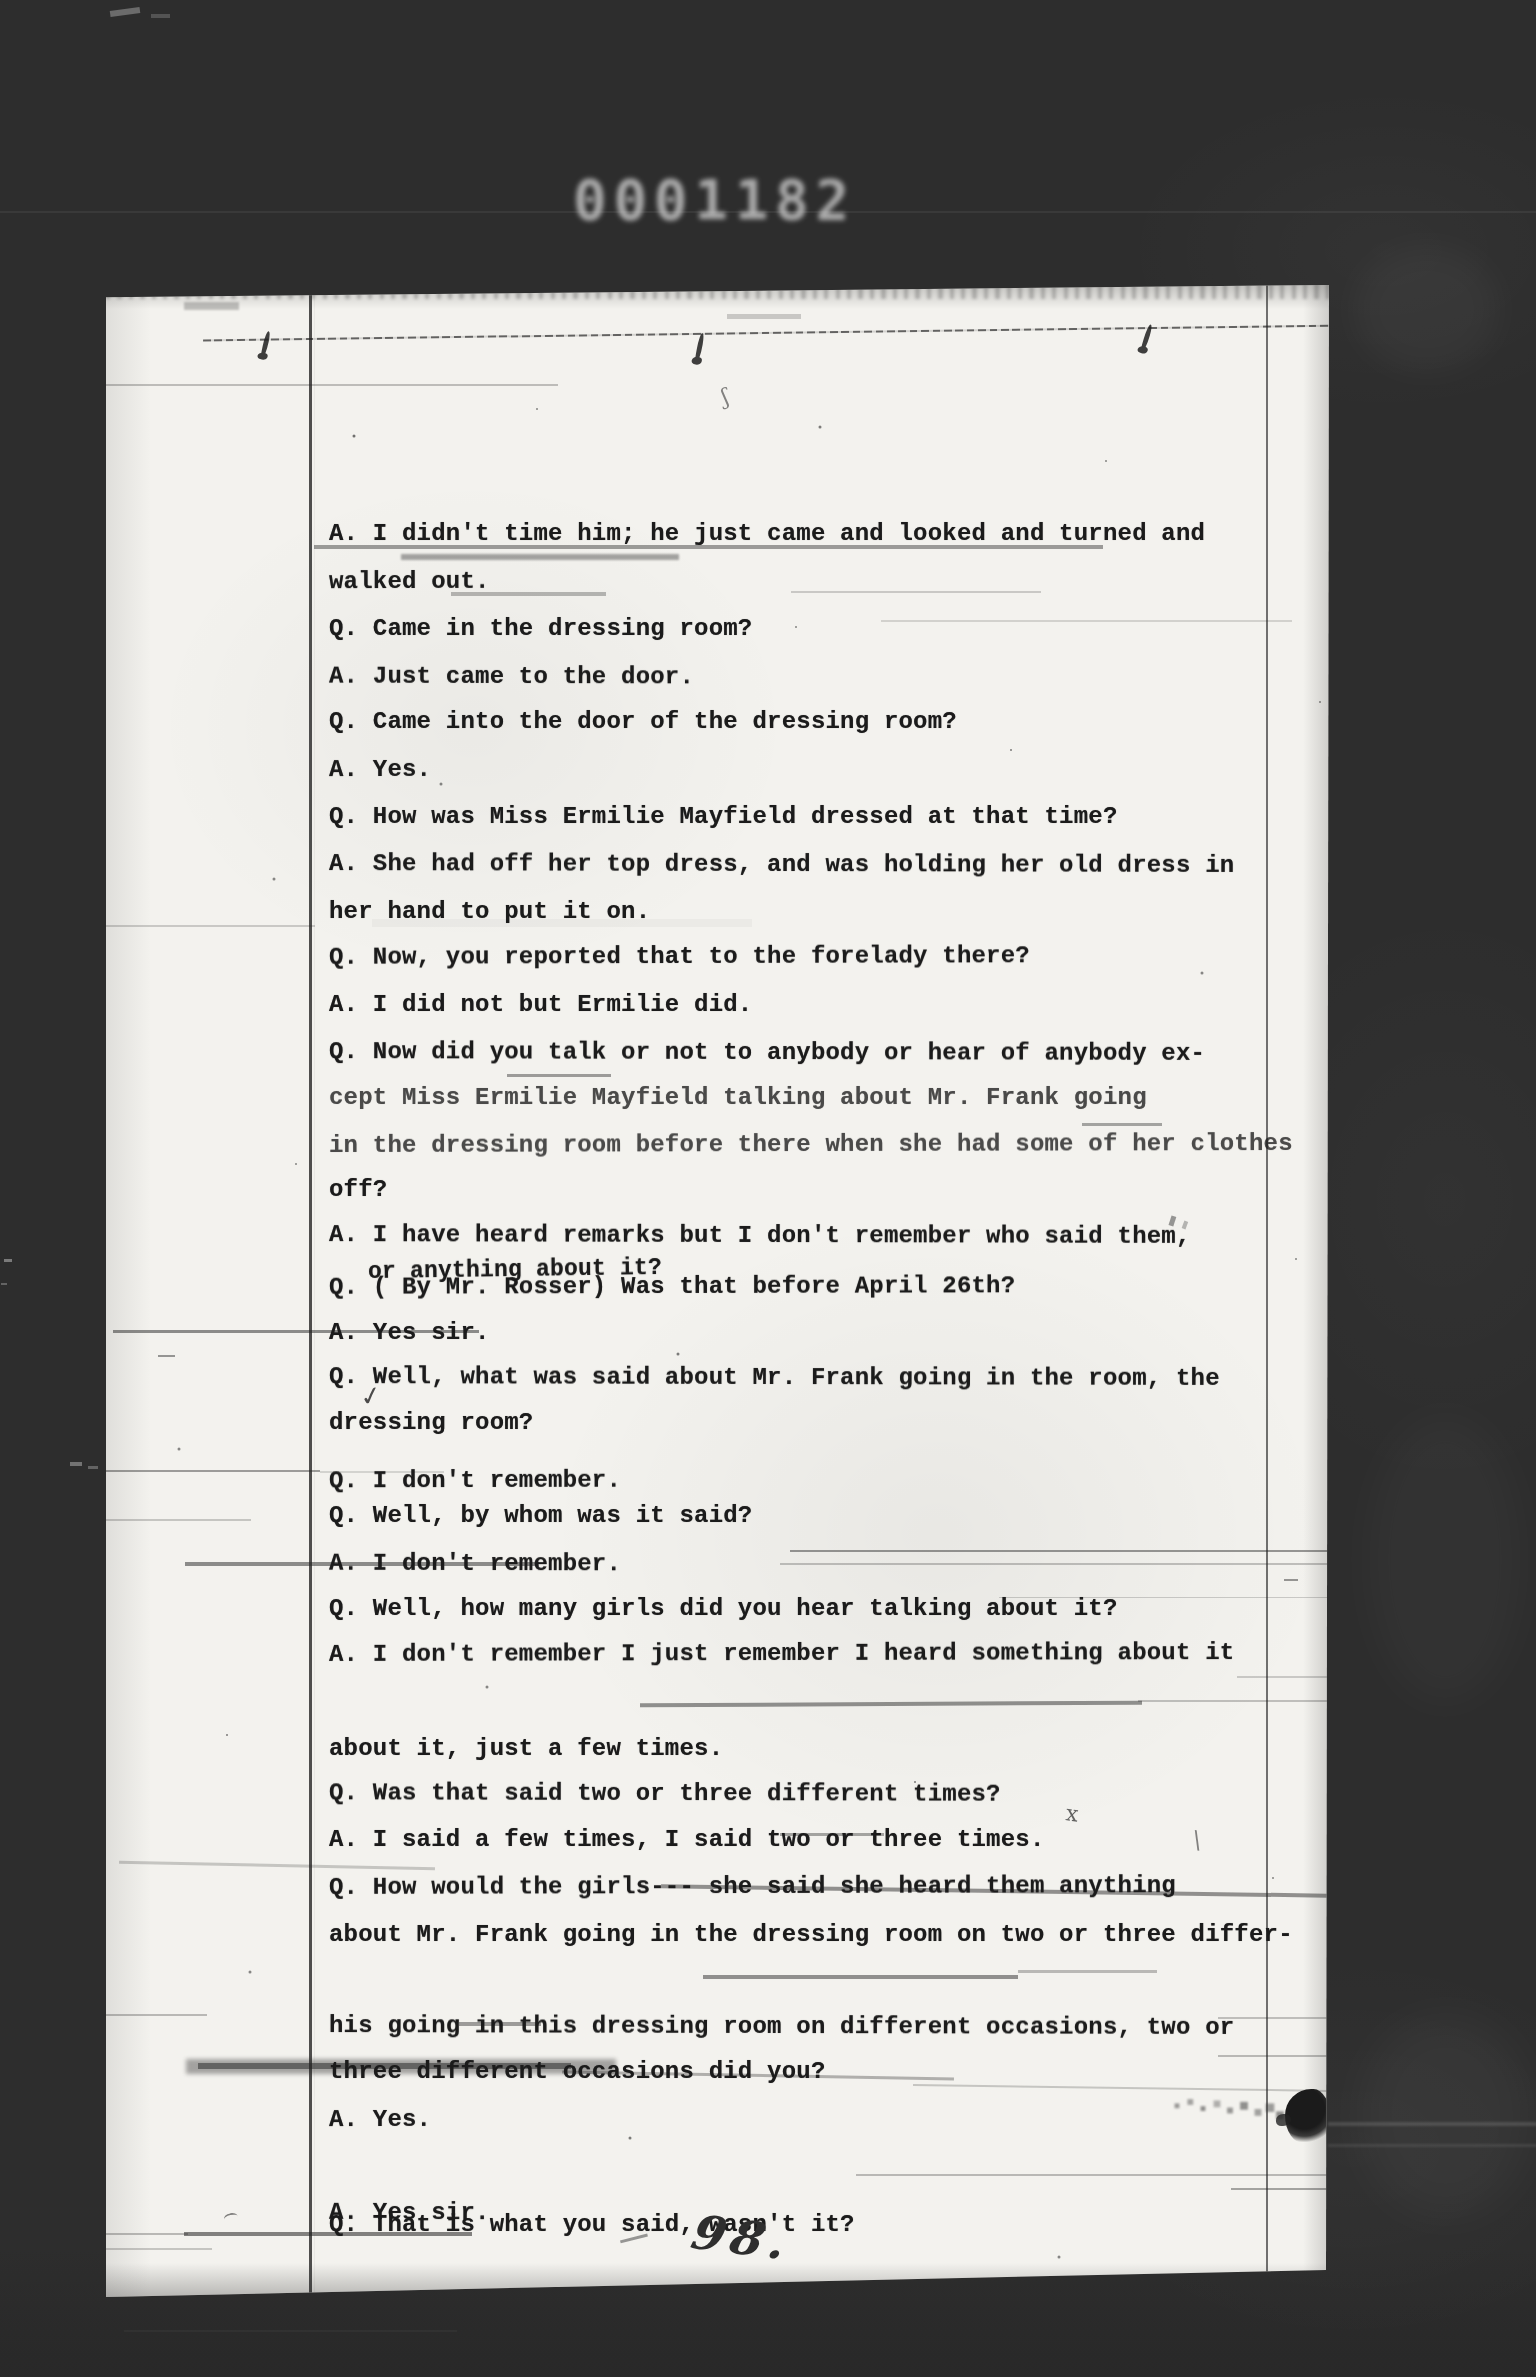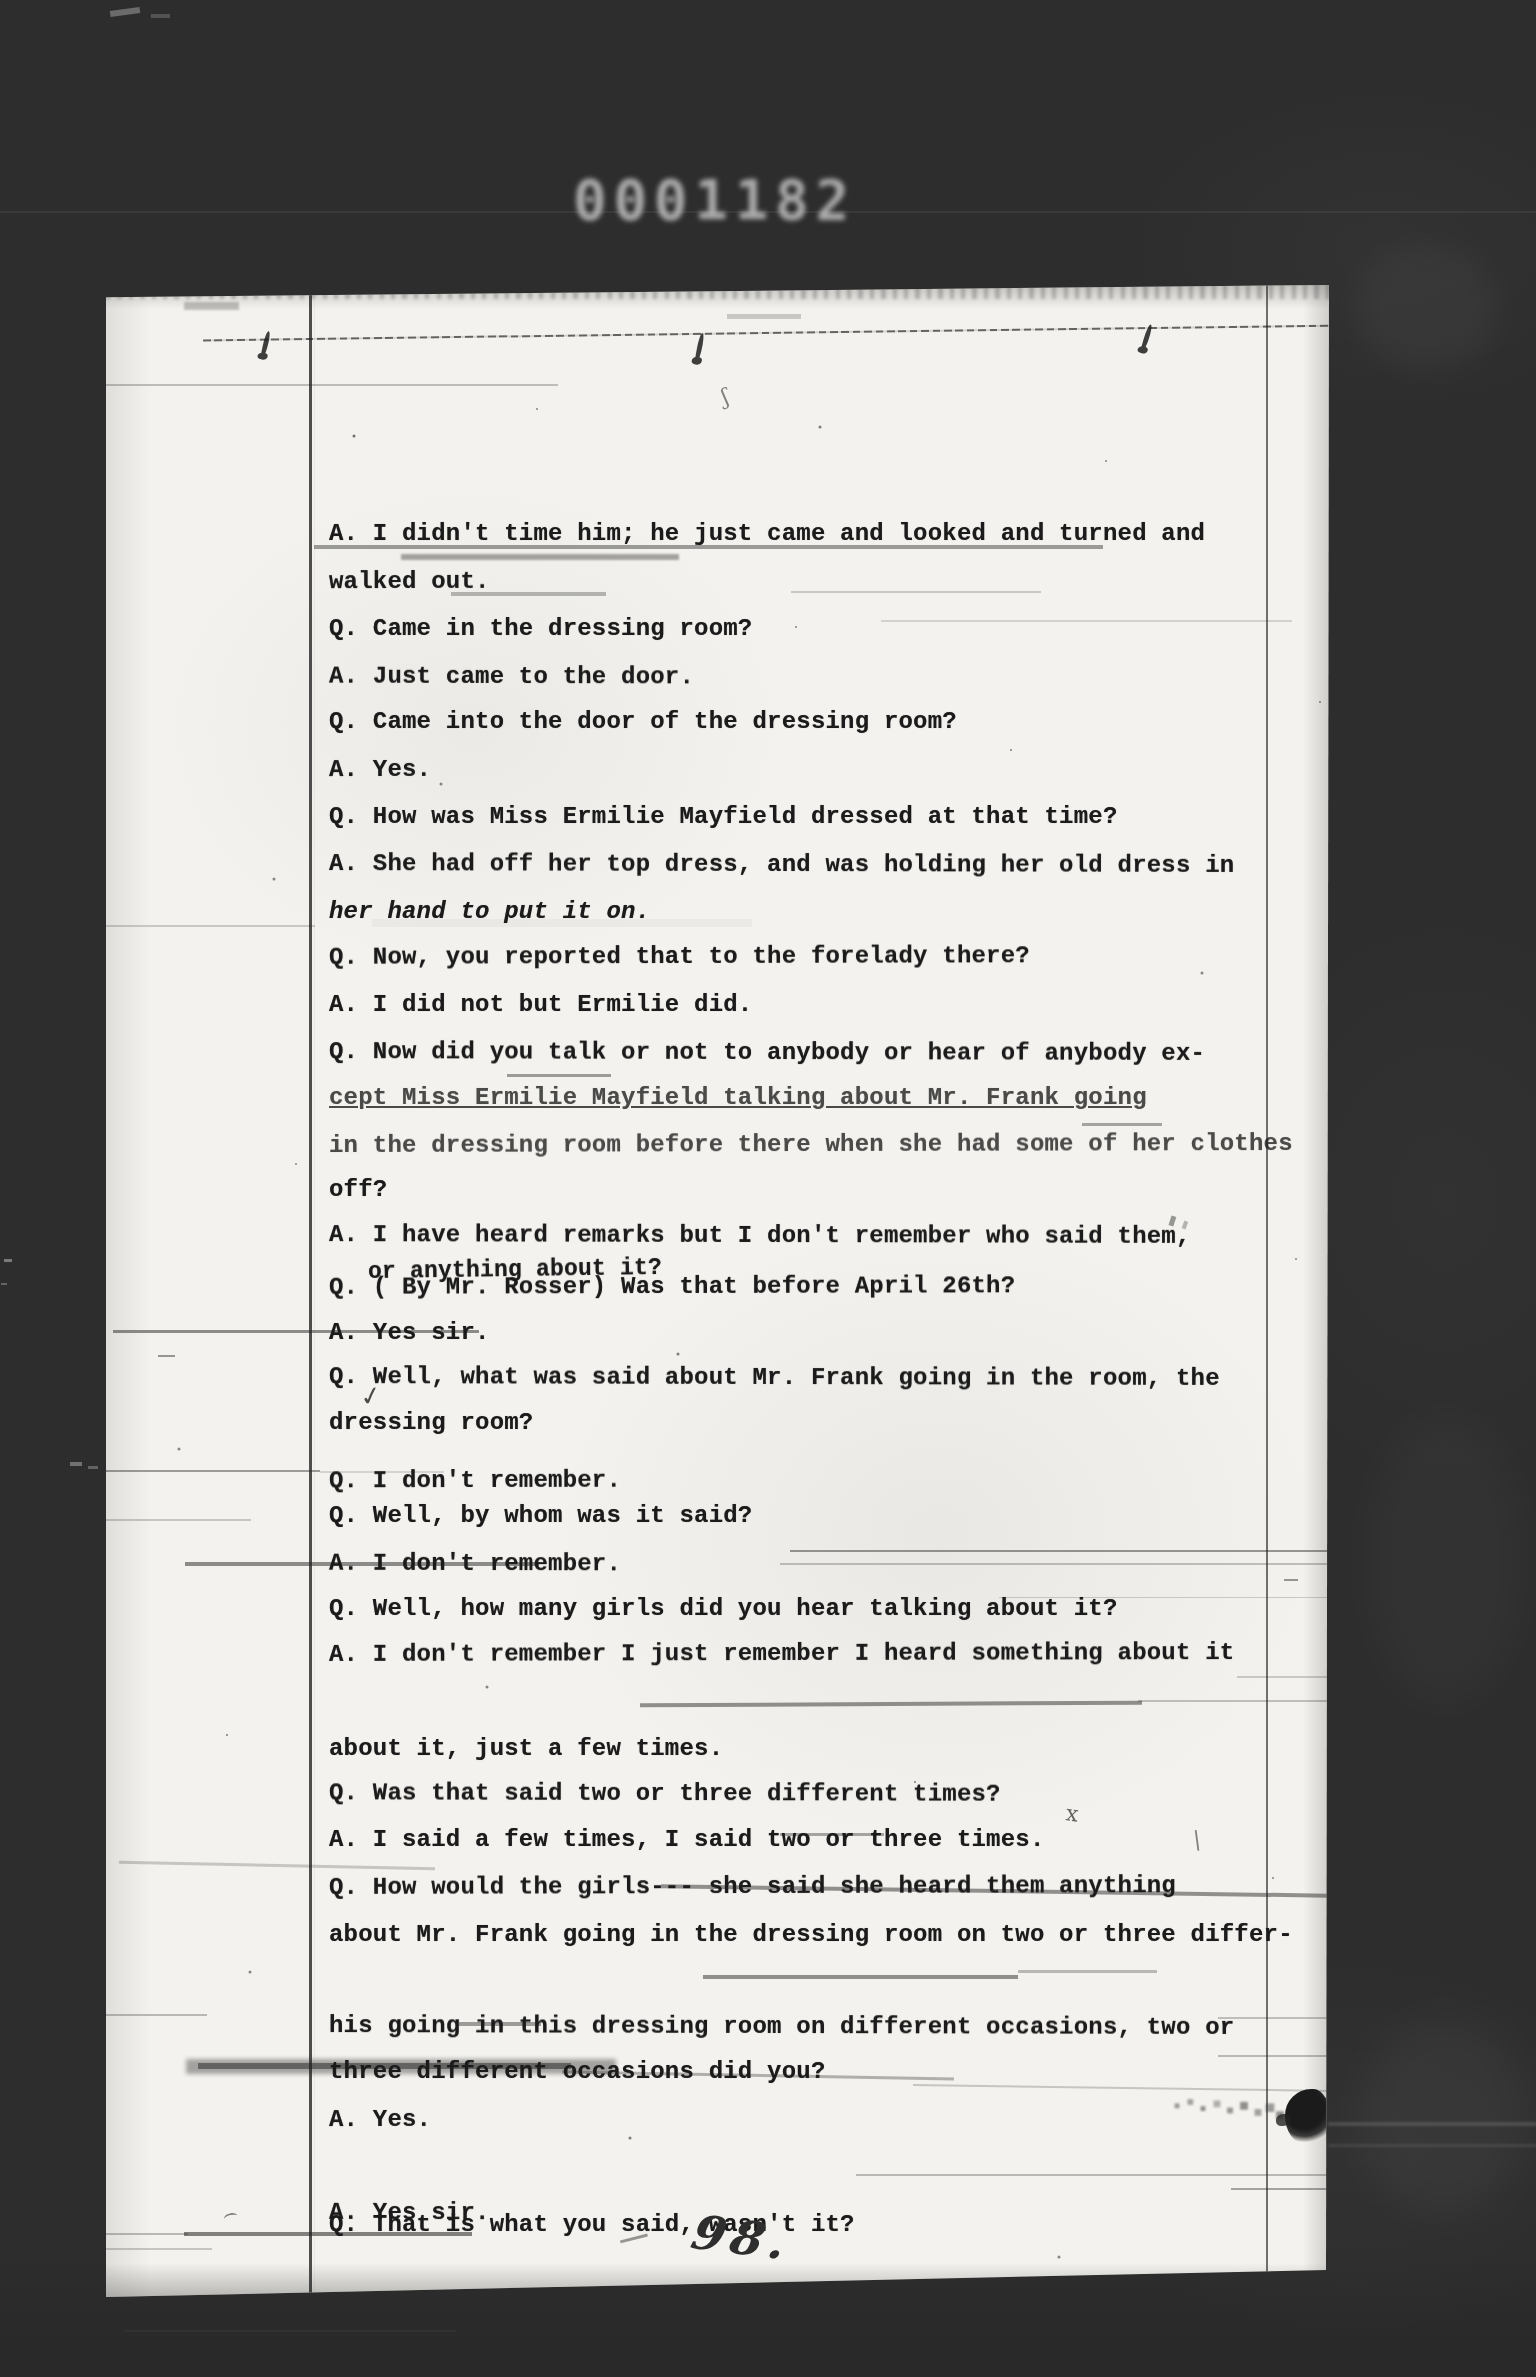--- a/index.html
+++ b/index.html
@@ -199,25 +199,25 @@
 
   <div id="text-layer">
       <div class="tline" style="top: 237px;">A. I didn't time him; he just came and looked and turned and</div>
       <div class="tline" style="top: 285px;">walked out.</div>
       <div class="tline" style="top: 332px;">Q. Came in the dressing room?</div>
       <div class="tline" style="top: 380px;">A. Just came to the door.</div>
       <div class="tline" style="top: 425px;">Q. Came into the door of the dressing room?</div>
       <div class="tline" style="top: 473px;">A. Yes.</div>
       <div class="tline" style="top: 520px;">Q. How was Miss Ermilie Mayfield dressed at that time?</div>
       <div class="tline" style="top: 568px;">A. She had off her top dress, and was holding her old dress in</div>
-      <div class="tline" style="top: 615px; font-style: italic;">her hand to put it on.</div>
+      <div class="tline" style="top: 615px;">her hand to put it on.</div>
       <div class="tline" style="top: 660px;">Q. Now, you reported that to the forelady there?</div>
       <div class="tline" style="top: 708px;">A. I did not but Ermilie did.</div>
       <div class="tline" style="top: 756px;">Q. Now did you talk or not to anybody or hear of anybody ex-</div>
-      <div class="tline light" style="top: 801px; text-decoration: underline;">cept Miss Ermilie Mayfield talking about Mr. Frank going</div>
+      <div class="tline light" style="top: 801px;">cept Miss Ermilie Mayfield talking about Mr. Frank going</div>
       <div class="tline light" style="top: 848px;">in the dressing room before there when she had some of her clothes</div>
       <div class="tline" style="top: 893px;">off?</div>
       <div class="tline" style="top: 939px;">A. I have heard remarks but I don't remember who said them,</div>
       <div class="tline ins" style="top: 974px;">or anything about it?</div>
       <div class="tline" style="top: 990px;">Q. ( By Mr. Rosser) Was that before April 26th?</div>
       <div class="tline" style="top: 1036px;">A. Yes sir.</div>
       <div class="tline" style="top: 1081px;">Q. Well, what was said about Mr. Frank going in the room, the</div>
       <div class="tline" style="top: 1126px;">dressing room?</div>
       <div class="tline" style="top: 1184px;">Q. I don't remember.</div>
       <div class="tline" style="top: 1219px;">Q. Well, by whom was it said?</div>

